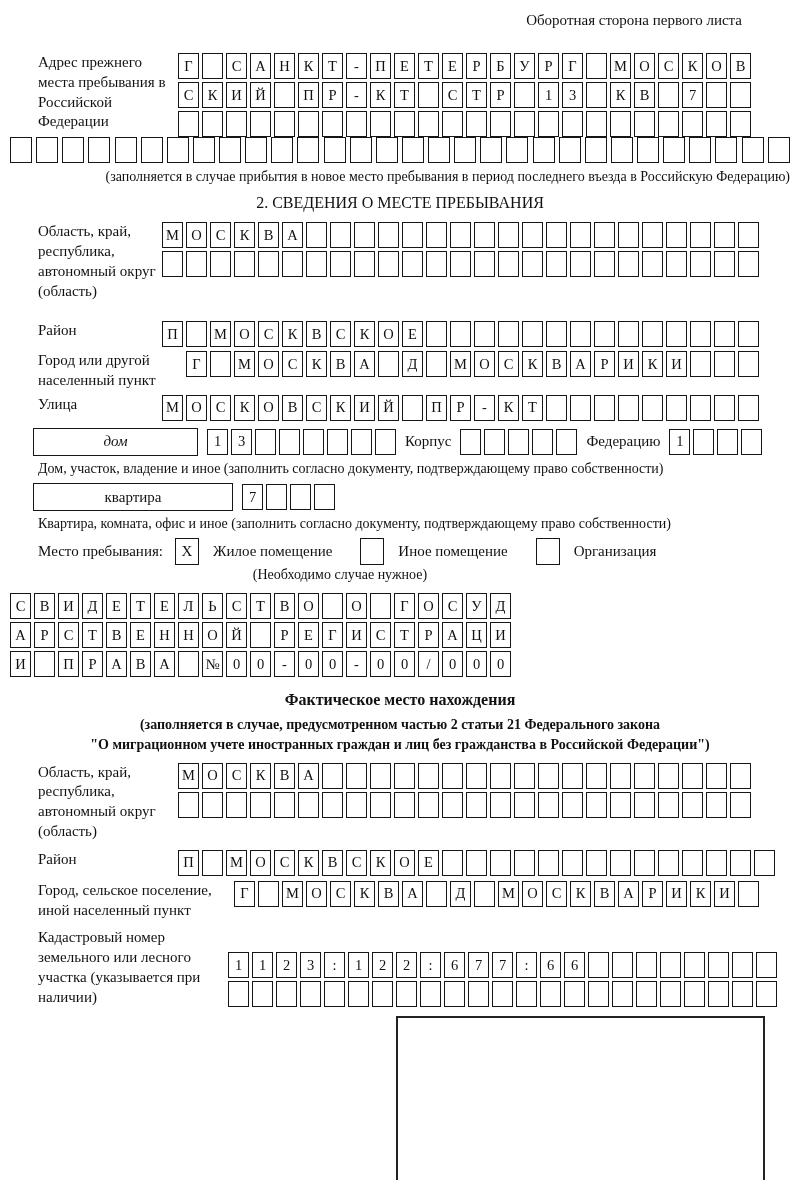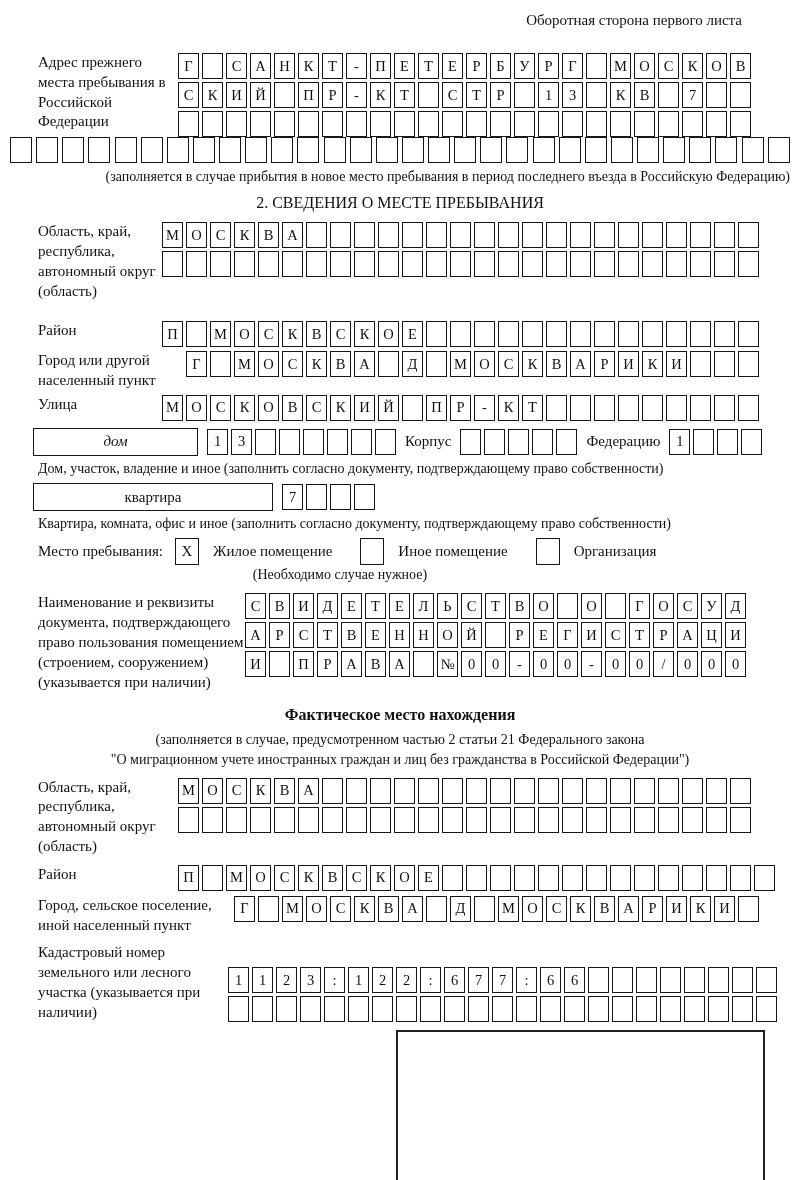--- a/index.html
+++ b/index.html
@@ -25,32 +25,32 @@
   .fullrow .cell-row{gap:4px;justify-content:space-between;margin-bottom:0;}
   .fullrow .cell{width:22px;}
 
   .caption{font-size:14px;line-height:1.3;}
   .center{text-align:right;margin:5px 0 4px 0;}
   .left{padding-left:28px;margin:4px 0 5px 0;}
 
   .sec-title{font-weight:normal;text-align:center;font-size:16px;margin:8px 0 10px 0;}
   .sub-title{font-weight:bold;text-align:center;font-size:16px;margin:14px 0 6px 0;}
   .sub-cap{text-align:center;font-size:14px;line-height:1.4;}
-  .sub-cap-wrap{margin-bottom:8px;}
+  .sub-cap-wrap{margin-bottom:8px;font-weight:bold;}
 
   .mb20{margin-bottom:20px;} .mb8{margin-bottom:8px;}
   .mb7{margin-bottom:7px;}  .mb5{margin-bottom:5px;}  .mb4{margin-bottom:4px;}
   .mb2{margin-bottom:2px;}
 
   .pad24{padding-left:24px;}
   .kad-rows{padding-left:22px;margin-top:24px;}
 
   .wide-box{box-sizing:border-box;border:1.8px solid #161616;height:28px;display:flex;
             align-items:center;justify-content:center;font-size:15px;background:#fff;flex:none;}
-  .house-box{width:165px;font-style:italic;} .apt-box{width:240px;}
+  .house-box{width:165px;font-style:italic;} .apt-box{width:200px;}
   .inline-row{display:flex;align-items:center;margin-left:23px;gap:9px;font-size:15px;}
   .cellgroup .cell-row{margin-bottom:0;}
 
   .stay-row{display:flex;align-items:center;padding-left:28px;font-size:15px;margin-bottom:2px;}
   .stay-row .lbl{margin-right:12px;}
   .checkbox{box-sizing:border-box;flex:none;width:24px;height:27px;border:1.8px solid #161616;
             display:inline-flex;align-items:center;justify-content:center;font-size:15px;margin-right:14px;}
   .opt-label{margin-right:28px;}
   .stay-note{width:660px;text-align:center;font-size:14px;margin-bottom:10px;}
 
@@ -398,21 +398,20 @@
         <span class="opt-label">Жилое помещение</span>
         <span class="checkbox"></span>
         <span class="opt-label">Иное помещение</span>
         <span class="checkbox"></span>
         <span class="opt-label">Организация</span>
       </span>
   </div>
   <div class="stay-note">(Необходимо случае нужное)</div>
 
   <div class="flexrow">
-    <div class="f-label w-doc">Наименование и реквизиты документа, подтверждающего право пользования помещением (строением, сооружением) (указывается при наличии)</div>
     <div class="rows">
         <div class="cell-row">
           <span class="cell">С</span>
           <span class="cell">В</span>
           <span class="cell">И</span>
           <span class="cell">Д</span>
           <span class="cell">Е</span>
           <span class="cell">Т</span>
           <span class="cell">Е</span>
           <span class="cell">Л</span>

